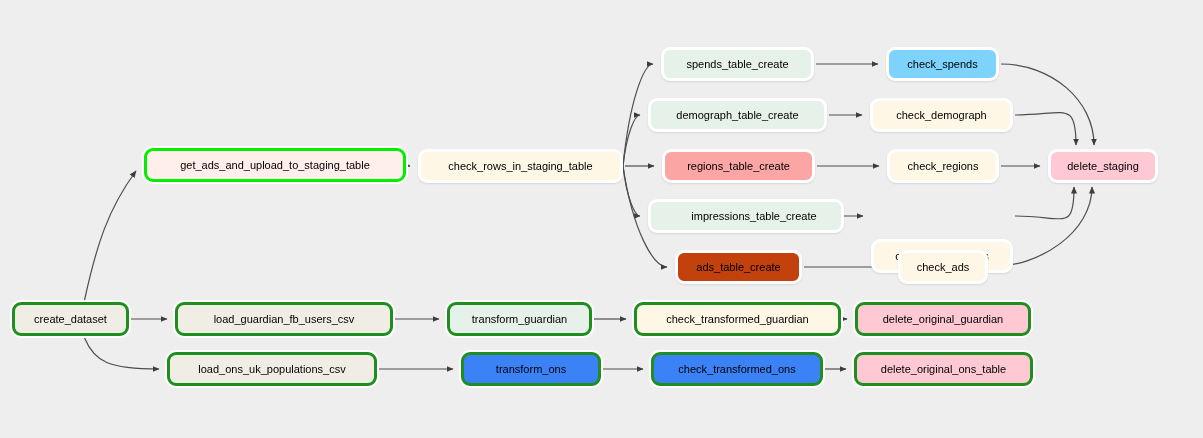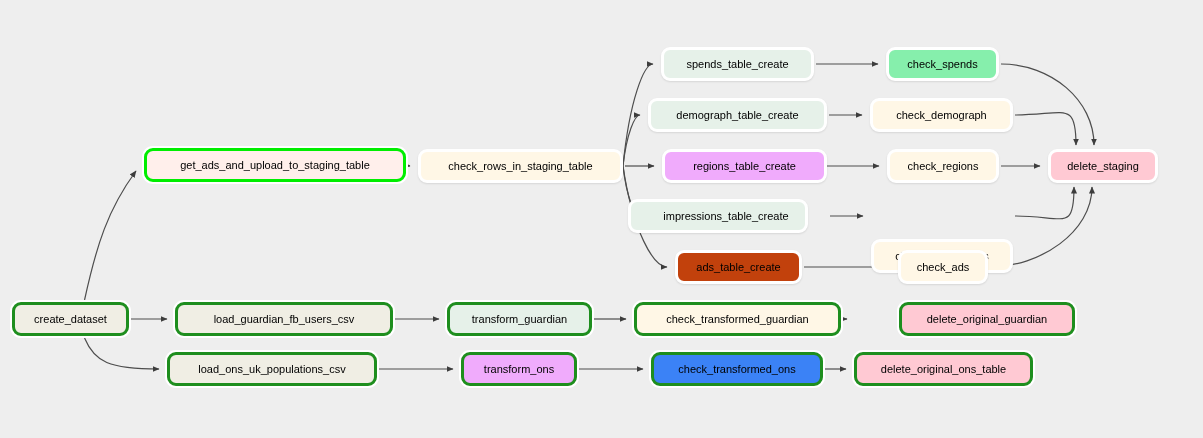--- a/index.html
+++ b/index.html
@@ -92,30 +92,30 @@
       </div>
       <div class="dag-node border-none" style="left: 418px; top: 149px; width: 205px; background: rgb(255, 247, 230); border-color: rgb(255, 255, 255);">
         <span class="node-label">check_rows_in_staging_table</span>
       </div>
       <div class="dag-node border-none" style="left: 661px; top: 47px; width: 153px; background: rgb(230, 241, 233); border-color: rgb(255, 255, 255);">
         <span class="node-label">spends_table_create</span>
       </div>
       <div class="dag-node border-none" style="left: 648px; top: 98px; width: 179px; background: rgb(230, 241, 233); border-color: rgb(255, 255, 255);">
         <span class="node-label">demograph_table_create</span>
       </div>
-      <div class="dag-node border-none" style="left: 662px; top: 149px; width: 165px; background: #f0abfc; border-color: rgb(255, 255, 255);">
+      <div class="dag-node border-none" style="left: 662px; top: 149px; width: 153px; background: #fca5a5; border-color: rgb(255, 255, 255);">
         <span class="node-label">regions_table_create</span>
       </div>
-      <div class="dag-node border-none" style="left: 628px; top: 199px; width: 180px; background: rgb(230, 241, 233); border-color: rgb(255, 255, 255); padding-left: 16px;">
+      <div class="dag-node border-none" style="left: 648px; top: 199px; width: 196px; background: rgb(230, 241, 233); border-color: rgb(255, 255, 255); padding-left: 16px;">
         <span class="node-label">impressions_table_create</span>
       </div>
       <div class="dag-node border-none" style="left: 675px; top: 250px; width: 127px; background: #c2410c; border-color: rgb(255, 255, 255);">
         <span class="node-label">ads_table_create</span>
       </div>
-      <div class="dag-node border-none" style="left: 886px; top: 47px; width: 113px; background: #86efac; border-color: rgb(255, 255, 255);">
+      <div class="dag-node border-none" style="left: 886px; top: 47px; width: 113px; background: #7dd3fc; border-color: rgb(255, 255, 255);">
         <span class="node-label">check_spends</span>
       </div>
       <div class="dag-node border-none" style="left: 870px; top: 98px; width: 143px; background: rgb(255, 247, 230); border-color: rgb(255, 255, 255); justify-content: center;">
         <span class="node-label">check_demograph</span>
       </div>
       <div class="dag-node border-none" style="left: 887px; top: 149px; width: 112px; background: rgb(255, 247, 230); border-color: rgb(255, 255, 255);">
         <span class="node-label">check_regions</span>
       </div>
       <div class="dag-node border-none" style="left: 871px; top: 199px; width: 142px; background: rgb(255, 247, 230); border-color: rgb(255, 255, 255); margin-top: 40px;">
         <span class="node-label">check_impressions</span>
@@ -128,27 +128,27 @@
       </div>
       <div class="dag-node border-success" style="left: 175px; top: 302px; width: 218px; background: rgb(240, 238, 228); border-color: rgb(30, 142, 30);">
         <span class="node-label">load_guardian_fb_users_csv</span>
       </div>
       <div class="dag-node border-success" style="left: 447px; top: 302px; width: 145px; background: rgb(230, 241, 233); border-color: rgb(30, 142, 30);">
         <span class="node-label">transform_guardian</span>
       </div>
       <div class="dag-node border-success" style="left: 634px; top: 302px; width: 207px; background: rgb(255, 247, 230); border-color: rgb(30, 142, 30);">
         <span class="node-label">check_transformed_guardian</span>
       </div>
-      <div class="dag-node border-success" style="left: 855px; top: 302px; width: 176px; background: rgb(255, 201, 211); border-color: rgb(30, 142, 30); margin-left: 44px;">
+      <div class="dag-node border-success" style="left: 855px; top: 302px; width: 176px; background: rgb(255, 201, 211); border-color: rgb(30, 142, 30);">
         <span class="node-label">delete_original_guardian</span>
       </div>
       <div class="dag-node border-success" style="left: 167px; top: 352px; width: 210px; background: rgb(240, 238, 228); border-color: rgb(30, 142, 30);">
         <span class="node-label">load_ons_uk_populations_csv</span>
       </div>
-      <div class="dag-node border-success" style="left: 461px; top: 352px; width: 116px; background: #f0abfc; border-color: rgb(30, 142, 30);">
+      <div class="dag-node border-success" style="left: 461px; top: 352px; width: 140px; background: #3b82f6; border-color: rgb(30, 142, 30);">
         <span class="node-label">transform_ons</span>
       </div>
       <div class="dag-node border-success" style="left: 651px; top: 352px; width: 172px; background: #3b82f6; border-color: rgb(30, 142, 30);">
         <span class="node-label">check_transformed_ons</span>
       </div>
       <div class="dag-node border-success" style="left: 854px; top: 352px; width: 179px; background: rgb(255, 201, 211); border-color: rgb(30, 142, 30);">
         <span class="node-label">delete_original_ons_table</span>
       </div>
     </div>
 </div>

